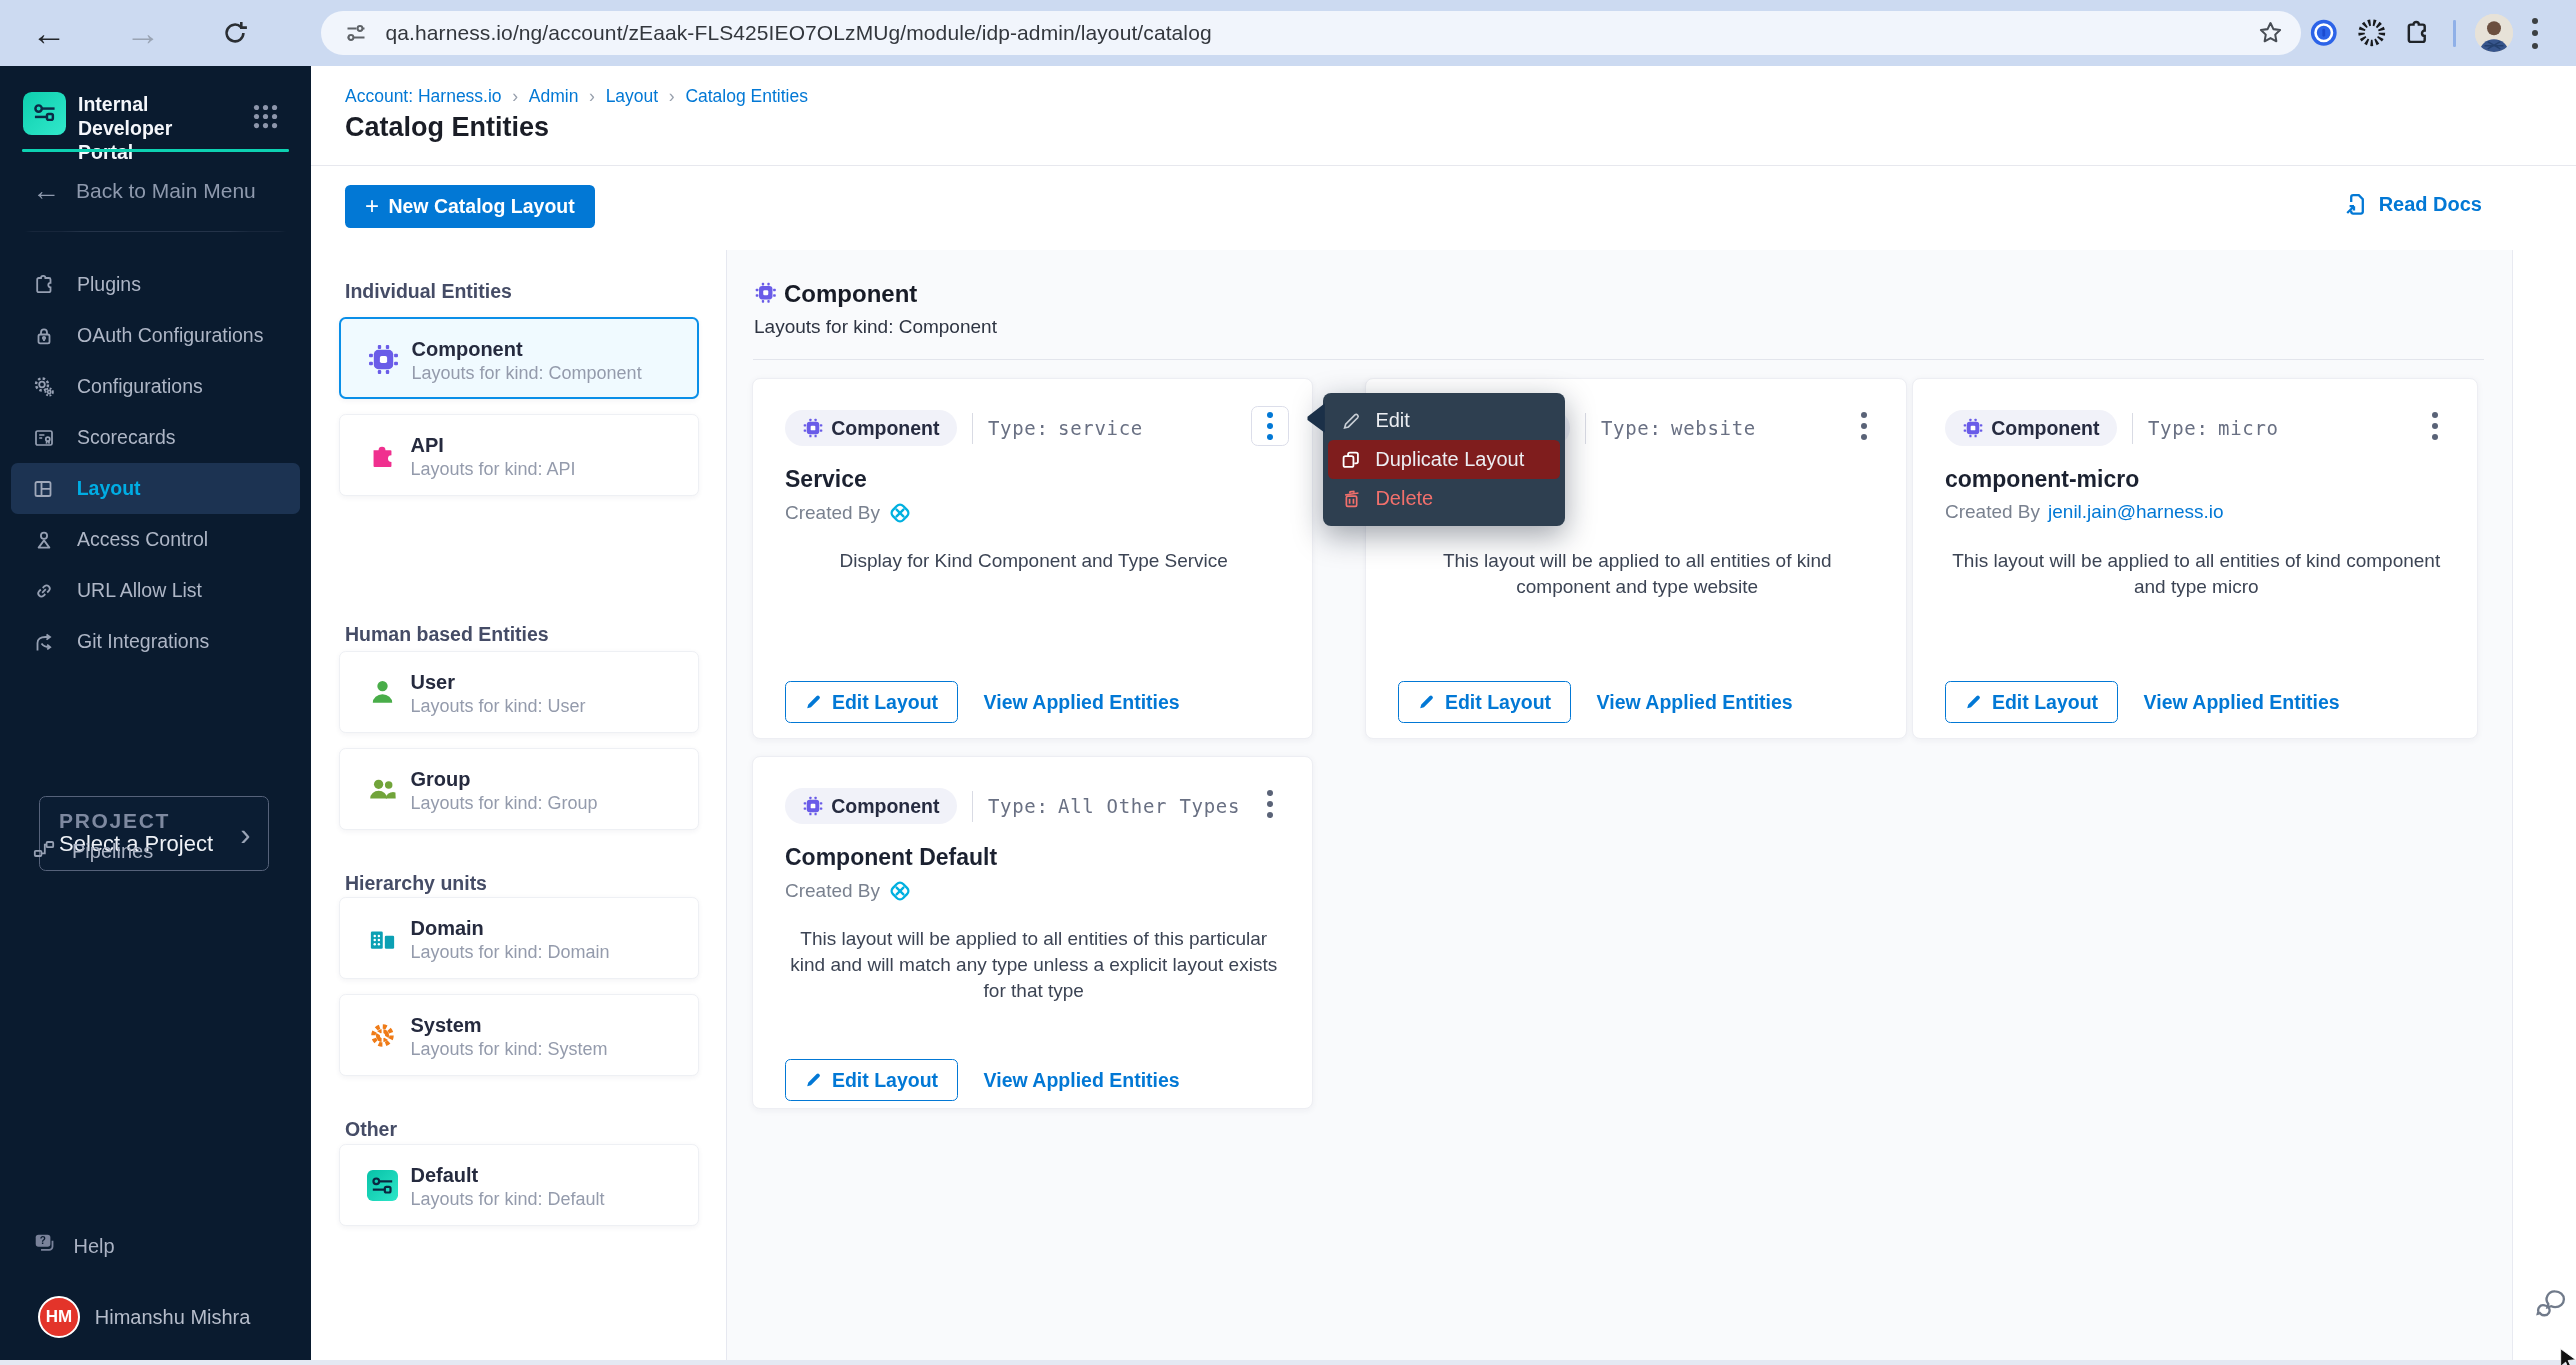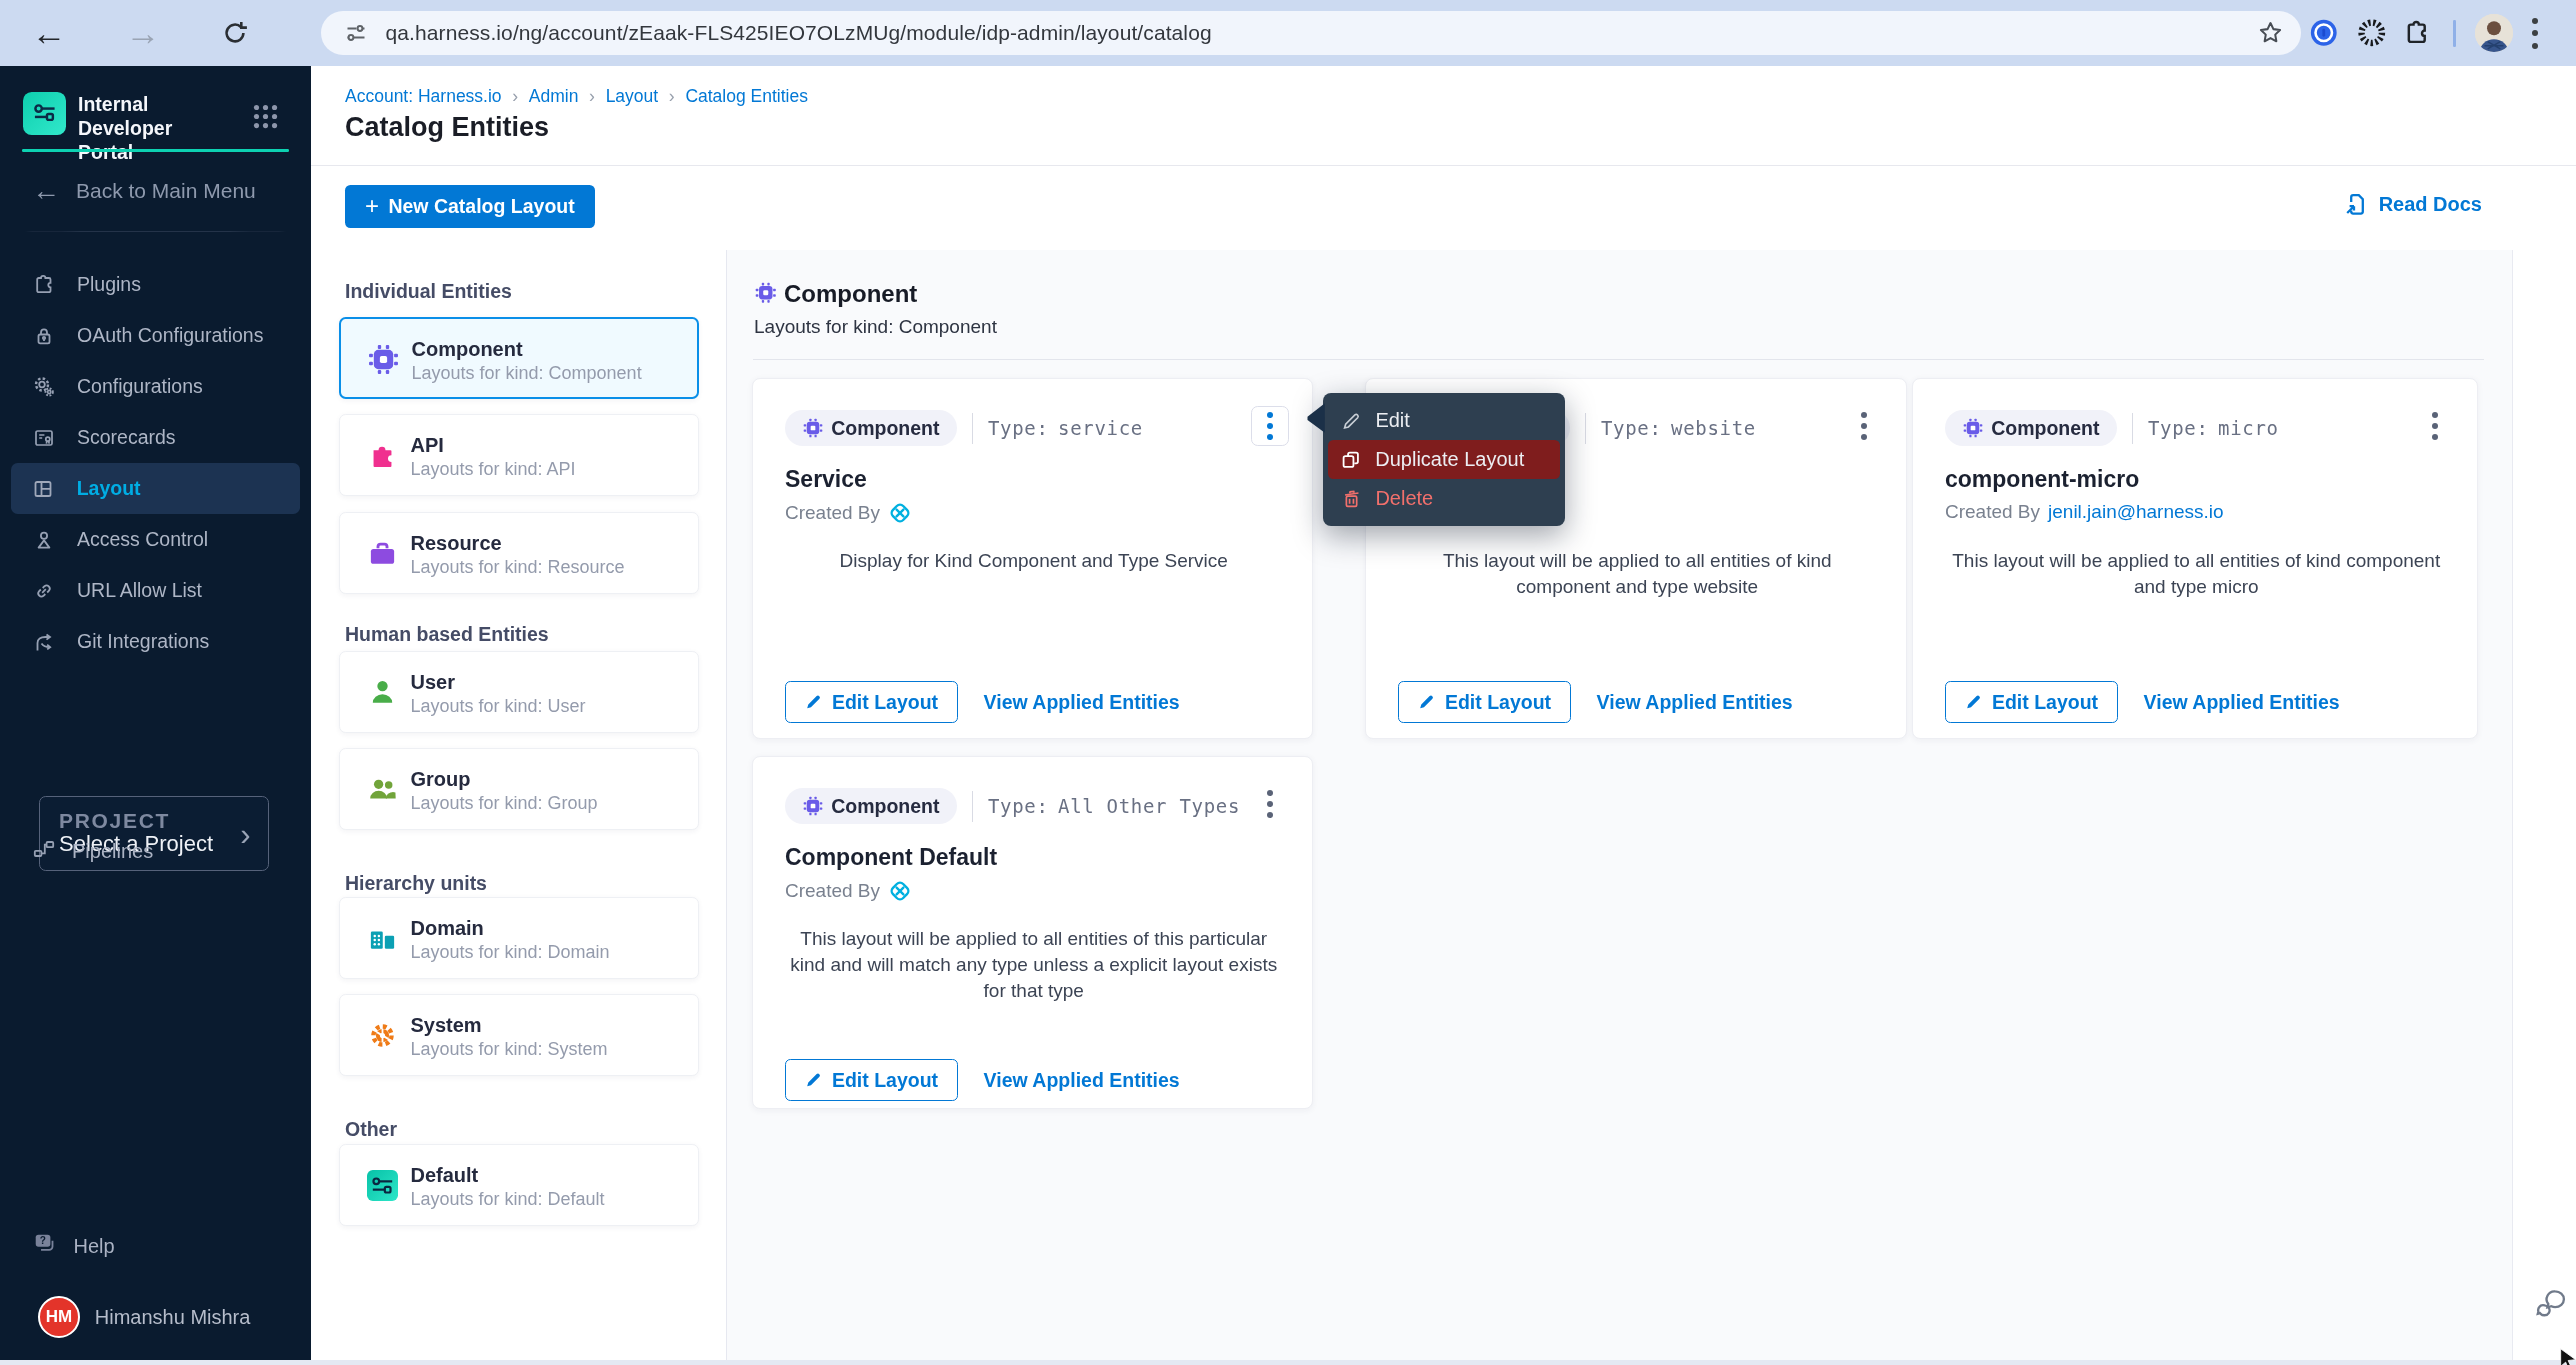--- a/index.html
+++ b/index.html
@@ -369,30 +369,20 @@
   </div>
   <div class="ecard" style="top:164px">
     <span class="eicon">
         <svg width="31" height="31" viewBox="0 0 24 26">
           <path fill="#f0308f" d="M4.5 8.5 h4.2 a2.9 2.9 0 1 1 5.8 0 H18.7 a.8.8 0 0 1 .8 .8 v3.4 a2.9 2.9 0 1 0 0 5.8 v3.4 a.8.8 0 0 1 -.8 .8 H5.3 a.8.8 0 0 1 -.8 -.8 z"></path>
         </svg>
       </span>
     <div class="ename">API</div>
     <div class="esub">Layouts for kind: API</div>
   </div>
-  <div class="ecard" style="top:262px">
-    <span class="eicon">
-        <svg width="31" height="31" viewBox="0 0 24 24">
-          <rect x="3" y="8.5" width="18" height="11.5" rx="2" fill="#8d4be0"></rect>
-          <path d="M8.5 8 V6.8 a2 2 0 0 1 2-2 h3 a2 2 0 0 1 2 2 V8" fill="none" stroke="#8d4be0" stroke-width="2.2"></path>
-        </svg>
-      </span>
-    <div class="ename">Resource</div>
-    <div class="esub">Layouts for kind: Resource</div>
-  </div>
 
   <div class="esec-title" style="top:373px">Human based Entities</div>
   <div class="ecard" style="top:401px">
     <span class="eicon">
         <svg width="31" height="31" viewBox="0 0 24 24" fill="#49ad49">
           <circle cx="12" cy="7" r="4"></circle>
           <path d="M4.5 20 a7.5 6.6 0 0 1 15 0 z"></path>
         </svg>
       </span>
     <div class="ename">User</div>

